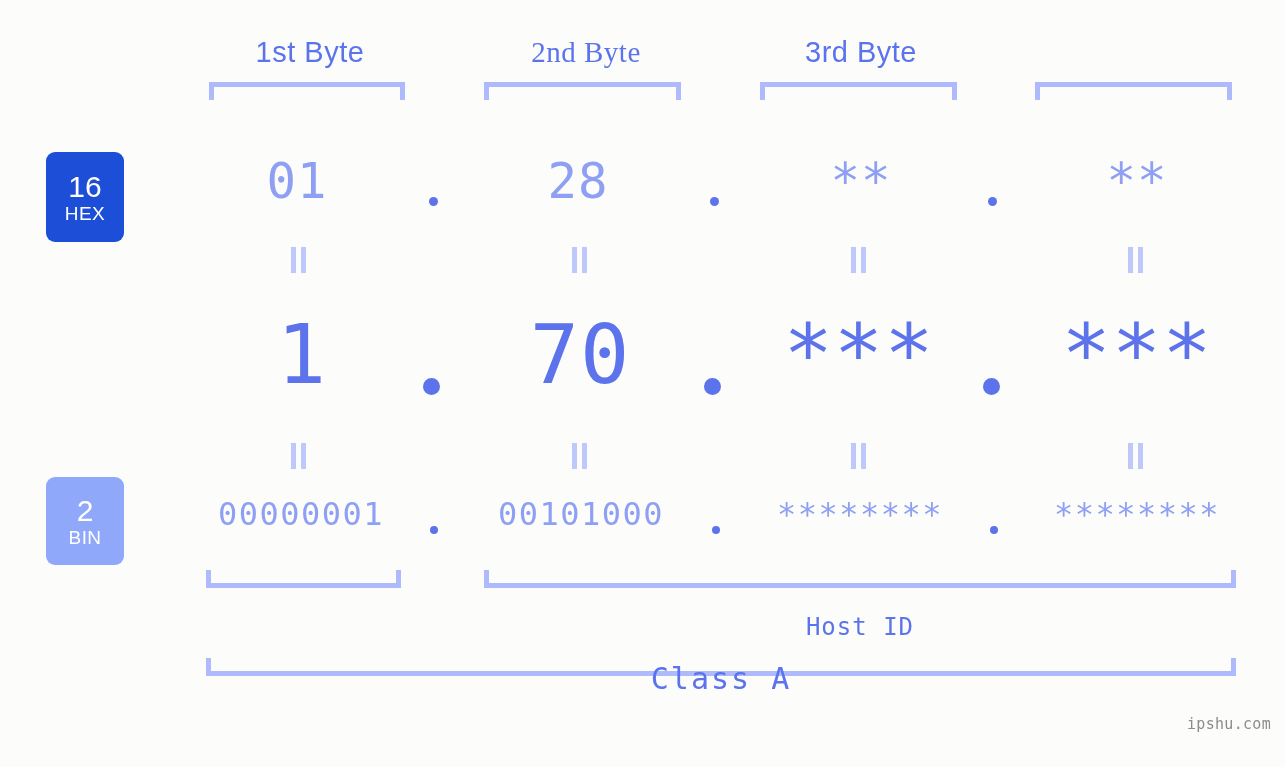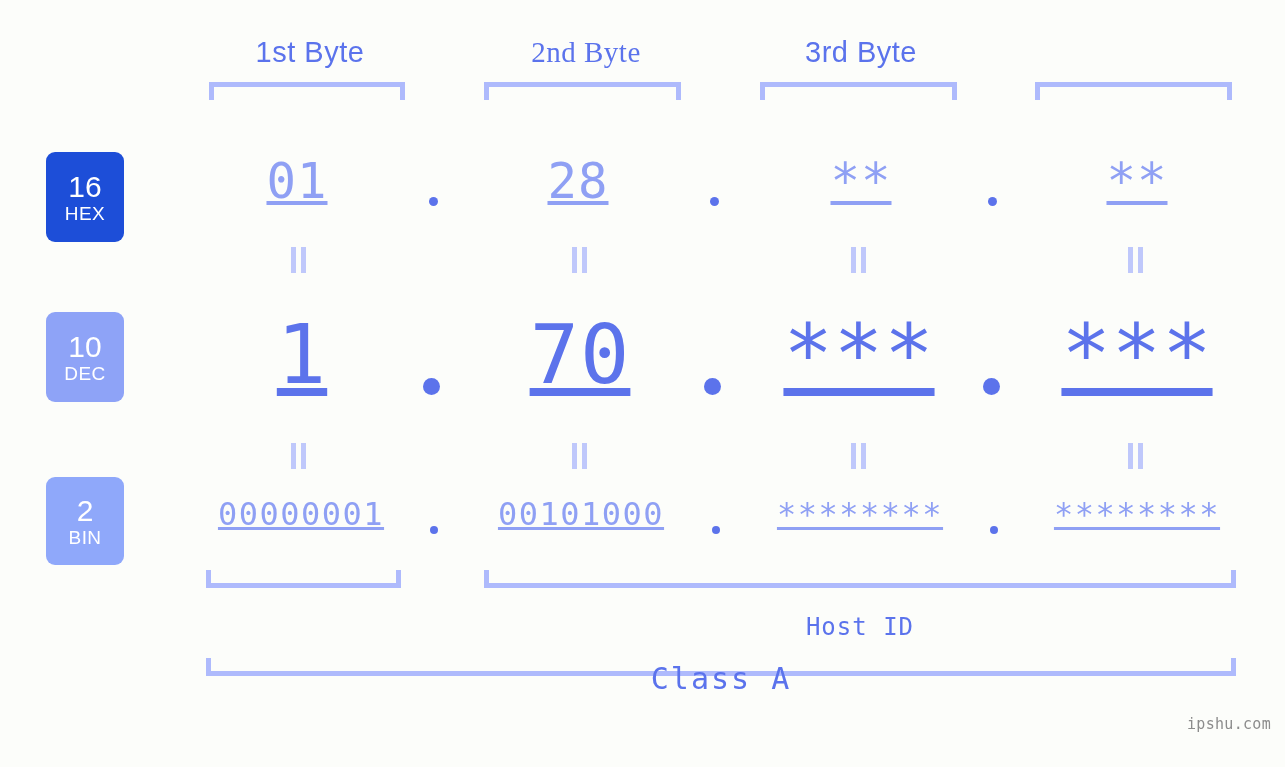--- a/index.html
+++ b/index.html
@@ -73,21 +73,20 @@
   .badge-hex { top: 152px; height: 90px; background: #1d4ed8; }
   .badge-dec { top: 312px; height: 90px; background: #8ea3f7; }
   .badge-bin { top: 477px; height: 88px; background: #8fa8fa; }
 
   
   .cell {
     position: absolute;
     width: 230px;
     text-align: center;
     box-sizing: border-box;
-    text-decoration: underline;
   }
 
   .row-hex .cell {
     top: 150px;
     font-size: 49px;
     line-height: 64px;
     color: #8fa0f4;
     letter-spacing: 1px;
   }
   .row-dec .cell {
@@ -191,24 +190,20 @@
   <div class="bracket-top" style="left:209px;width:196px;"></div>
   <div class="bracket-top" style="left:484px;width:197px;"></div>
   <div class="bracket-top" style="left:760px;width:197px;"></div>
   <div class="bracket-top" style="left:1035px;width:197px;"></div>
 
   <div class="badge badge-hex">
     <span class="num">16</span>
     <span class="unit">HEX</span>
   </div>
 
-  <div class="badge badge-dec">
-    <span class="num">10</span>
-    <span class="unit">DEC</span>
-  </div>
 
   <div class="badge badge-bin">
     <span class="num">2</span>
     <span class="unit">BIN</span>
   </div>
 
   <div class="row-hex">
     <div class="cell" style="left:182px;">01</div>
     <div class="cell" style="left:463px;">28</div>
     <div class="cell" style="left:746px;">**</div>

